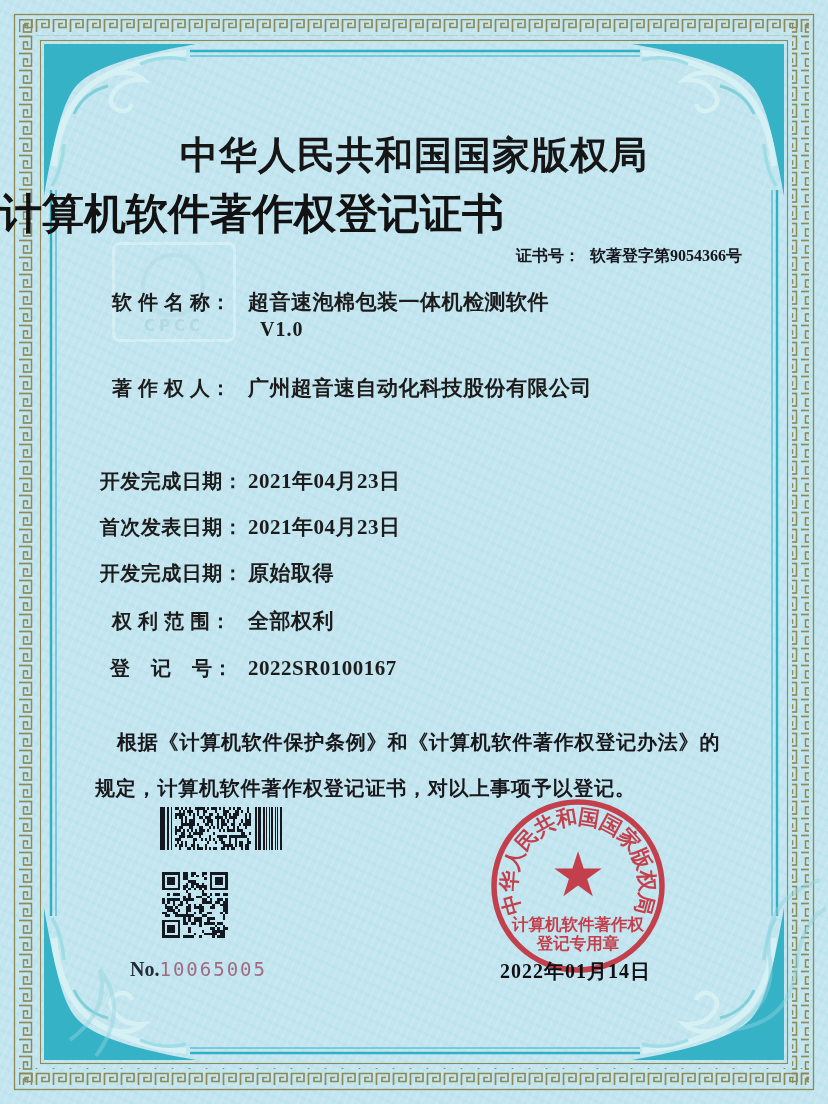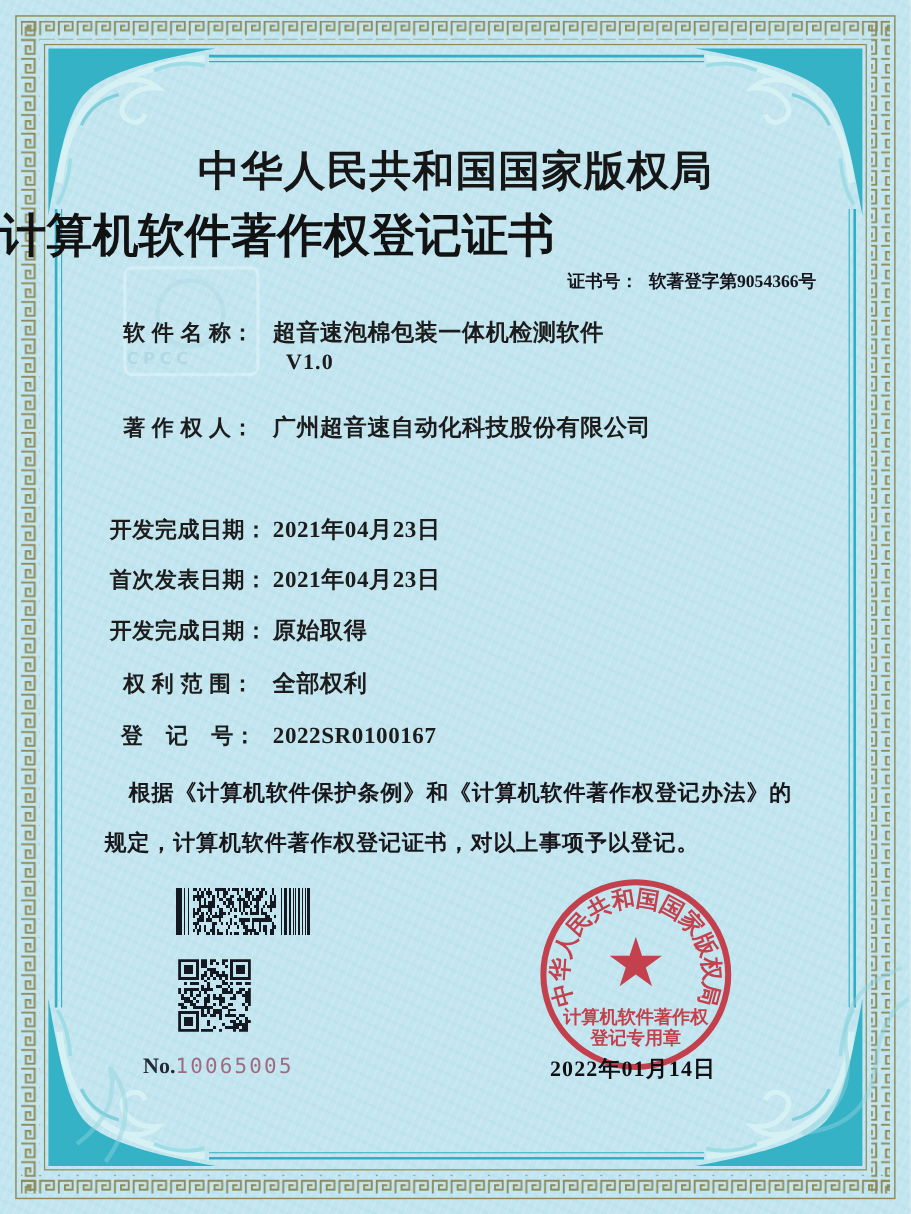--- a/index.html
+++ b/index.html
@@ -20,39 +20,39 @@
   .main-title{
     left:0; right:0; top:186px; text-align:left;
     font-size:42px; font-weight:700; letter-spacing:0px; color:#121212;
   }
   .certno{ left:492px; top:246px; font-size:16px; font-weight:700; color:#15151d;margin-left:24px;}
   .certno .v{margin-left:10px;}
   .row{ left:95px; font-size:20px; font-weight:700; white-space:nowrap;text-align:center;}
   .row .lab{ display:inline-block; width:153px; letter-spacing:0.5px;}
   .row .val{ font-size:21px; letter-spacing:0.5px;}
   .version-line{ left:260px; font-size:20px; font-weight:700; letter-spacing:1px;}
-  .statement{ left:95px; width:660px; font-size:20px; font-weight:700; line-height:30px; color:#18181c;}
+  .statement{ left:95px; width:660px; font-size:20px; font-weight:700; line-height:30px; color:#18181c;margin-top:21px;}
   .statement .l1{ text-indent:22px; letter-spacing:0.8px;}
   .statement .l2{ letter-spacing:0.8px;}
   .serial{ left:130px; top:958px; font-size:20px; font-weight:700; color:#222b36;}
   .serial .num{
     font-family:"DejaVu Sans Mono","Liberation Mono",monospace;
     font-weight:500; color:#a06a82; letter-spacing:2px; font-size:19px; 
   }
   .issue-date{ left:500px; top:958px; font-size:20px; font-weight:700; letter-spacing:1px; color:#101014;}
   .watermark{
     left:112px; top:242px; width:118px; height:94px;
     border:3px solid rgba(235,249,252,.75); border-radius:8px; opacity:.55;
   }
   .watermark .circ{
     position:absolute; left:26px; top:8px; width:56px; height:56px; border-radius:50%;
     border:4px solid rgba(170,215,228,.8);
   }
   .watermark .cpcc{
-    position:absolute; left:0; right:0; bottom:4px; 
+    position:absolute; left:0; right:0; bottom:4px; text-align:center;
     font-family:"DejaVu Sans",sans-serif; font-size:15px; font-weight:700;
     letter-spacing:4px; color:rgba(160,205,220,.9);
   }
   svg{display:block;}
 </style>
 </head>
 <body>
 
 <div class="page">
 

